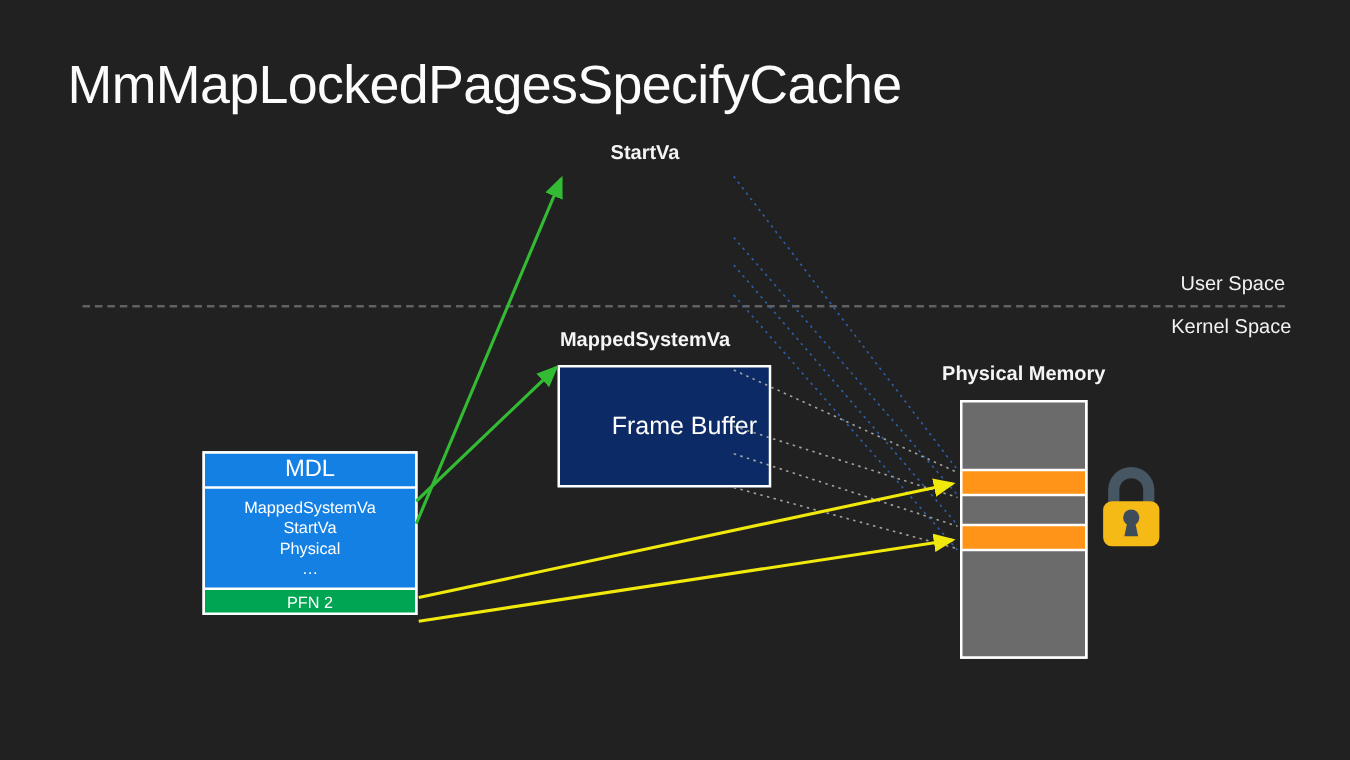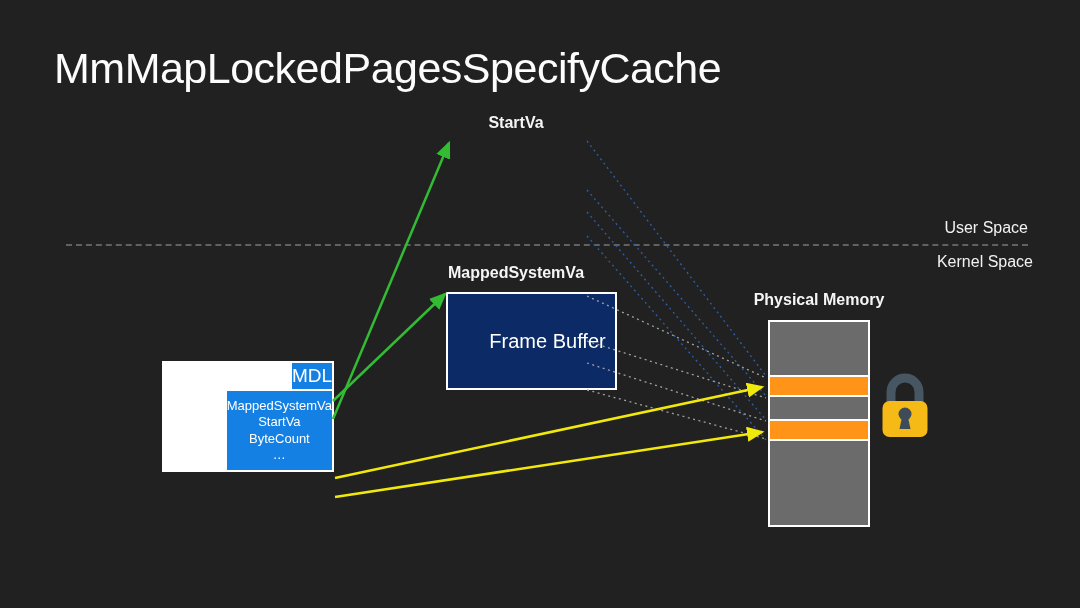--- a/index.html
+++ b/index.html
@@ -33,21 +33,21 @@
   .buffer{
     border:2px solid #fff;display:flex;align-items:center;justify-content:center;
     font-size:20px;font-weight:400;
   }
   .image-buffer{left:446px;top:137px;width:135px;height:96px;background:#a9bddf;color:#1f2733;}
   .frame-buffer{left:446px;top:292px;width:135px;height:94px;background:#0c2b66;color:#ffffff;padding-left:32px;}
   
   .mdl{
     left:162px;top:361px;width:168px;
     background:#ffffff;border:2px solid #ffffff;
-    display:flex;flex-direction:column;gap:2px;align-items:flex-end;
+    display:flex;flex-direction:column;gap:2px;
   }
   .mdl-header{
     background:#1580e4;color:#fff;height:26px;
     display:flex;align-items:center;justify-content:center;
     font-size:19px;font-weight:400;
   }
   .mdl-body{
     background:#1580e4;color:#fff;height:75px;
     display:flex;flex-direction:column;align-items:center;justify-content:center;
     font-size:13px;line-height:16.5px;padding:2px 0;
@@ -90,23 +90,24 @@
   <div class="abs small-label msva-label">MappedSystemVa</div>
   <div class="abs buffer frame-buffer">
     <span>Frame Buffer</span>
   </div>
 
   <div class="abs mdl">
     <div class="mdl-header">MDL</div>
     <div class="mdl-body">
       <span>MappedSystemVa</span>
       <span>StartVa</span>
-      <span>ByteCount</span>
+      <span>Physical</span>
       <span>…</span>
     </div>
+    <div class="pfn-row">PFN 2</div>
   </div>
 
   <div class="abs small-label physmem-label">Physical Memory</div>
   <div class="abs memcol">
     <div class="seg-gray seg1"></div>
     <div class="seg-orange seg2"></div>
     <div class="seg-gray seg3"></div>
     <div class="seg-orange seg4"></div>
     <div class="seg-gray seg5"></div>
   </div>

